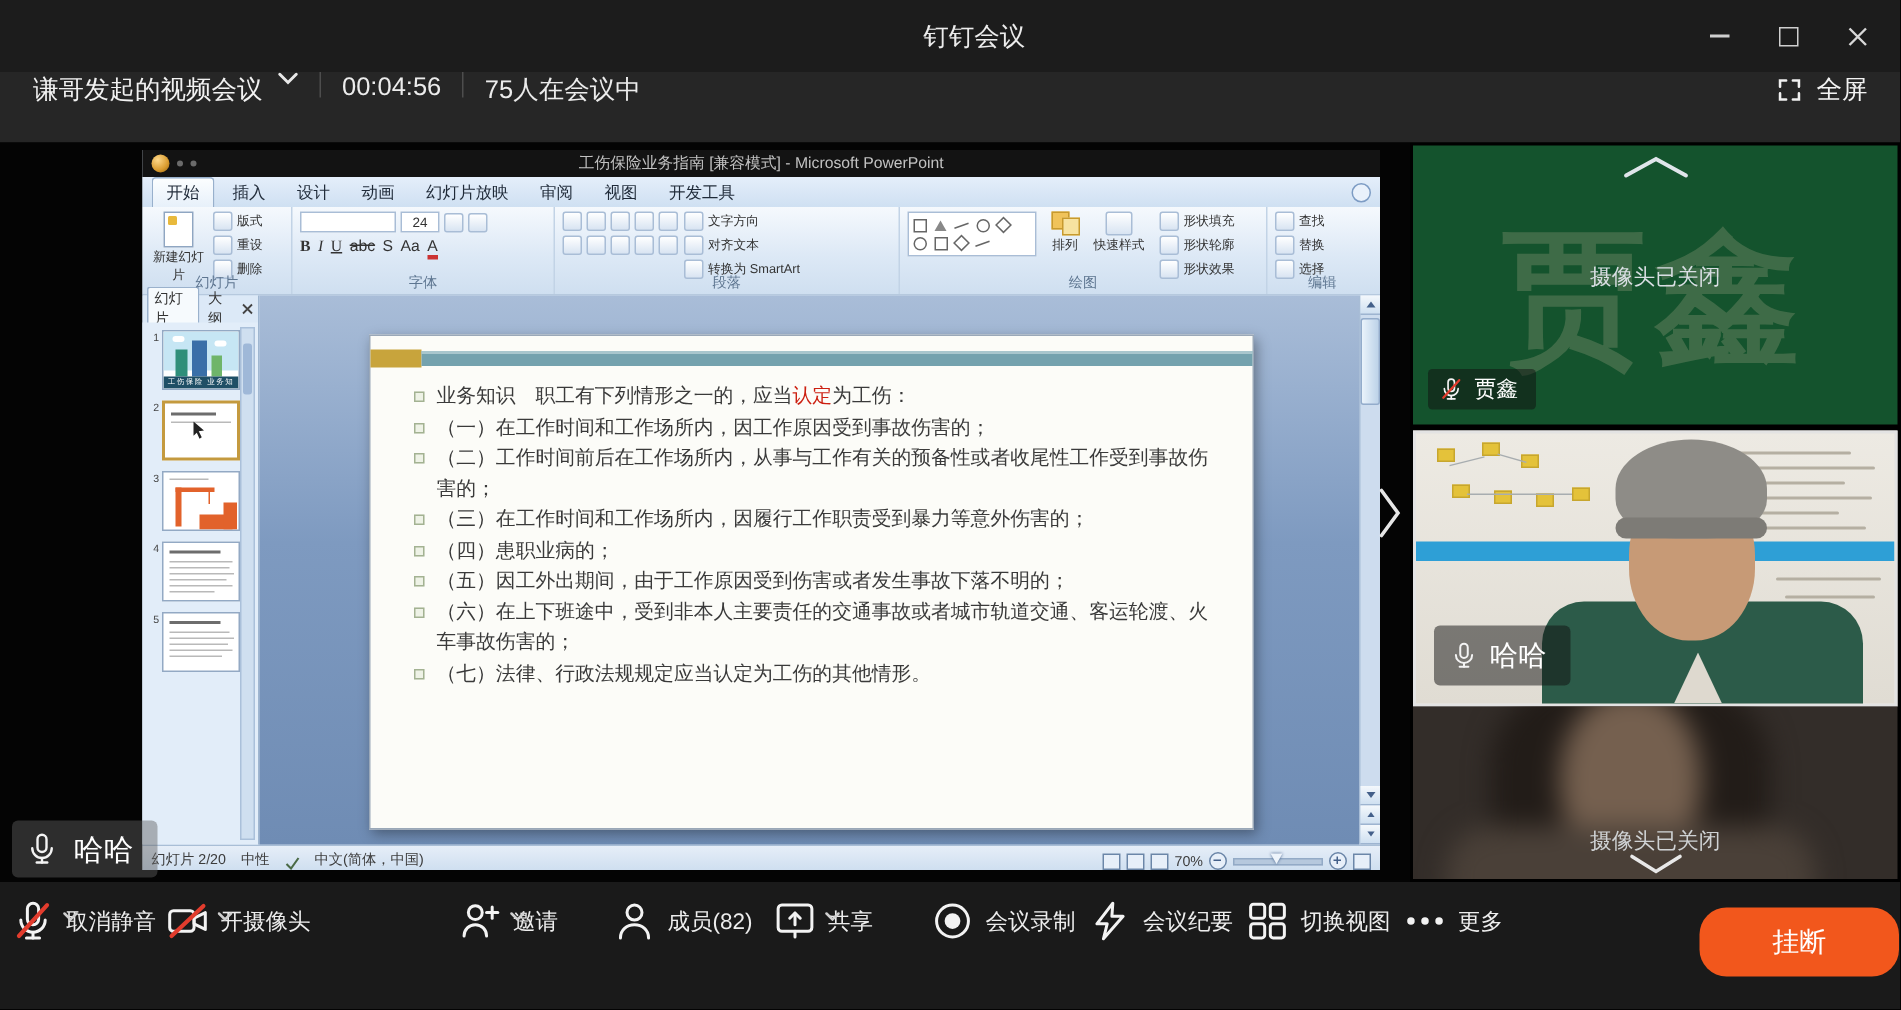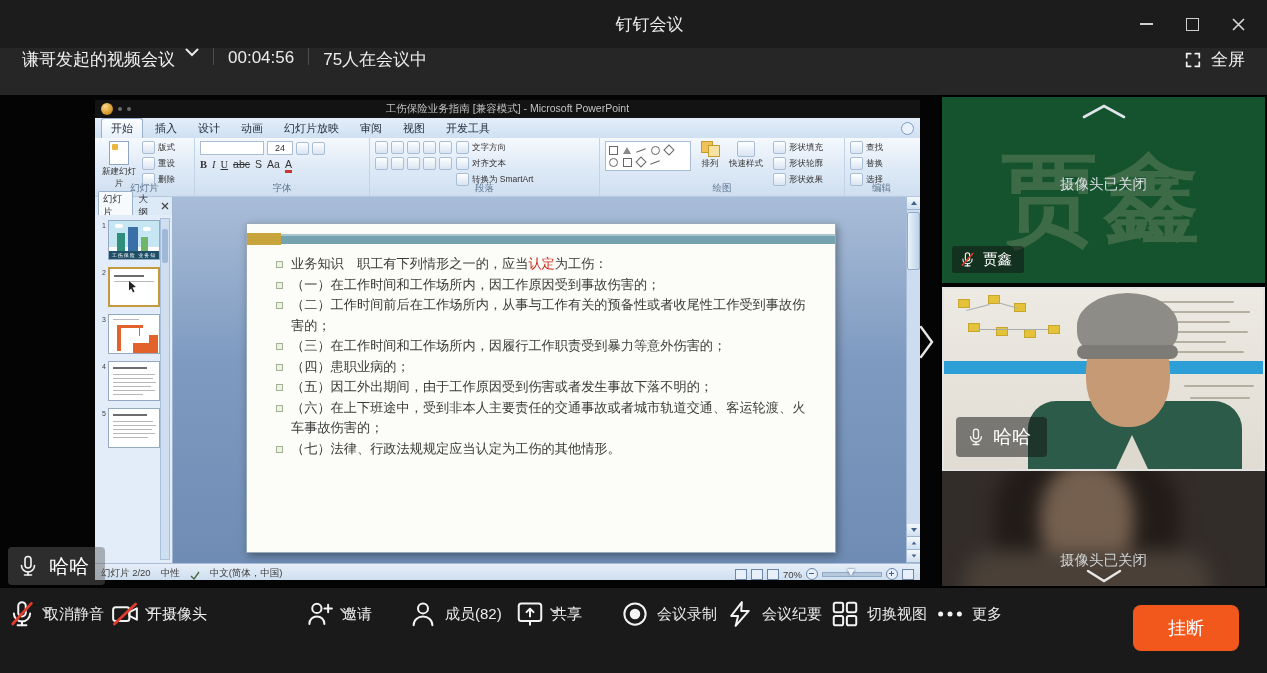--- a/index.html
+++ b/index.html
@@ -172,21 +172,21 @@
   .t3-shoulder{position:absolute;left:36px;top:94px;width:246px;height:70px;background:#4a4038;border-radius:30px;}
   .t3-overlay{position:absolute;bottom:16px;left:0;width:100%;text-align:center;font-size:14.5px;color:#cfd2d4;}
   .t3-chev{position:absolute;bottom:2px;left:50%;transform:translateX(-50%);}
 
   
   .toolbar{position:absolute;left:0;top:588px;width:1267px;height:85px;background:#1a1a1a;}
   .titem{position:absolute;top:10px;width:100px;display:flex;flex-direction:row;align-items:center;gap:7px;cursor:default;}
   .ticon{height:32px;display:flex;align-items:center;position:relative;}
   .tcaret{position:absolute;right:-15px;top:10px;}
   .tlabel{font-size:15px;color:#ededed;white-space:nowrap;}
-  .hangup{position:absolute;left:1133px;top:17px;width:106px;height:46px;background:#f2571c;border-radius:8px;
+  .hangup{position:absolute;left:1133px;top:17px;width:133px;height:46px;background:#f2571c;border-radius:18px;
           color:#fff;font-size:18px;display:flex;align-items:center;justify-content:center;}
 </style>
 </head>
 <body>
 
 <div class="app">
 
   <div class="titlebar">
     <div class="win-title">钉钉会议</div>
     <div class="win-controls">

